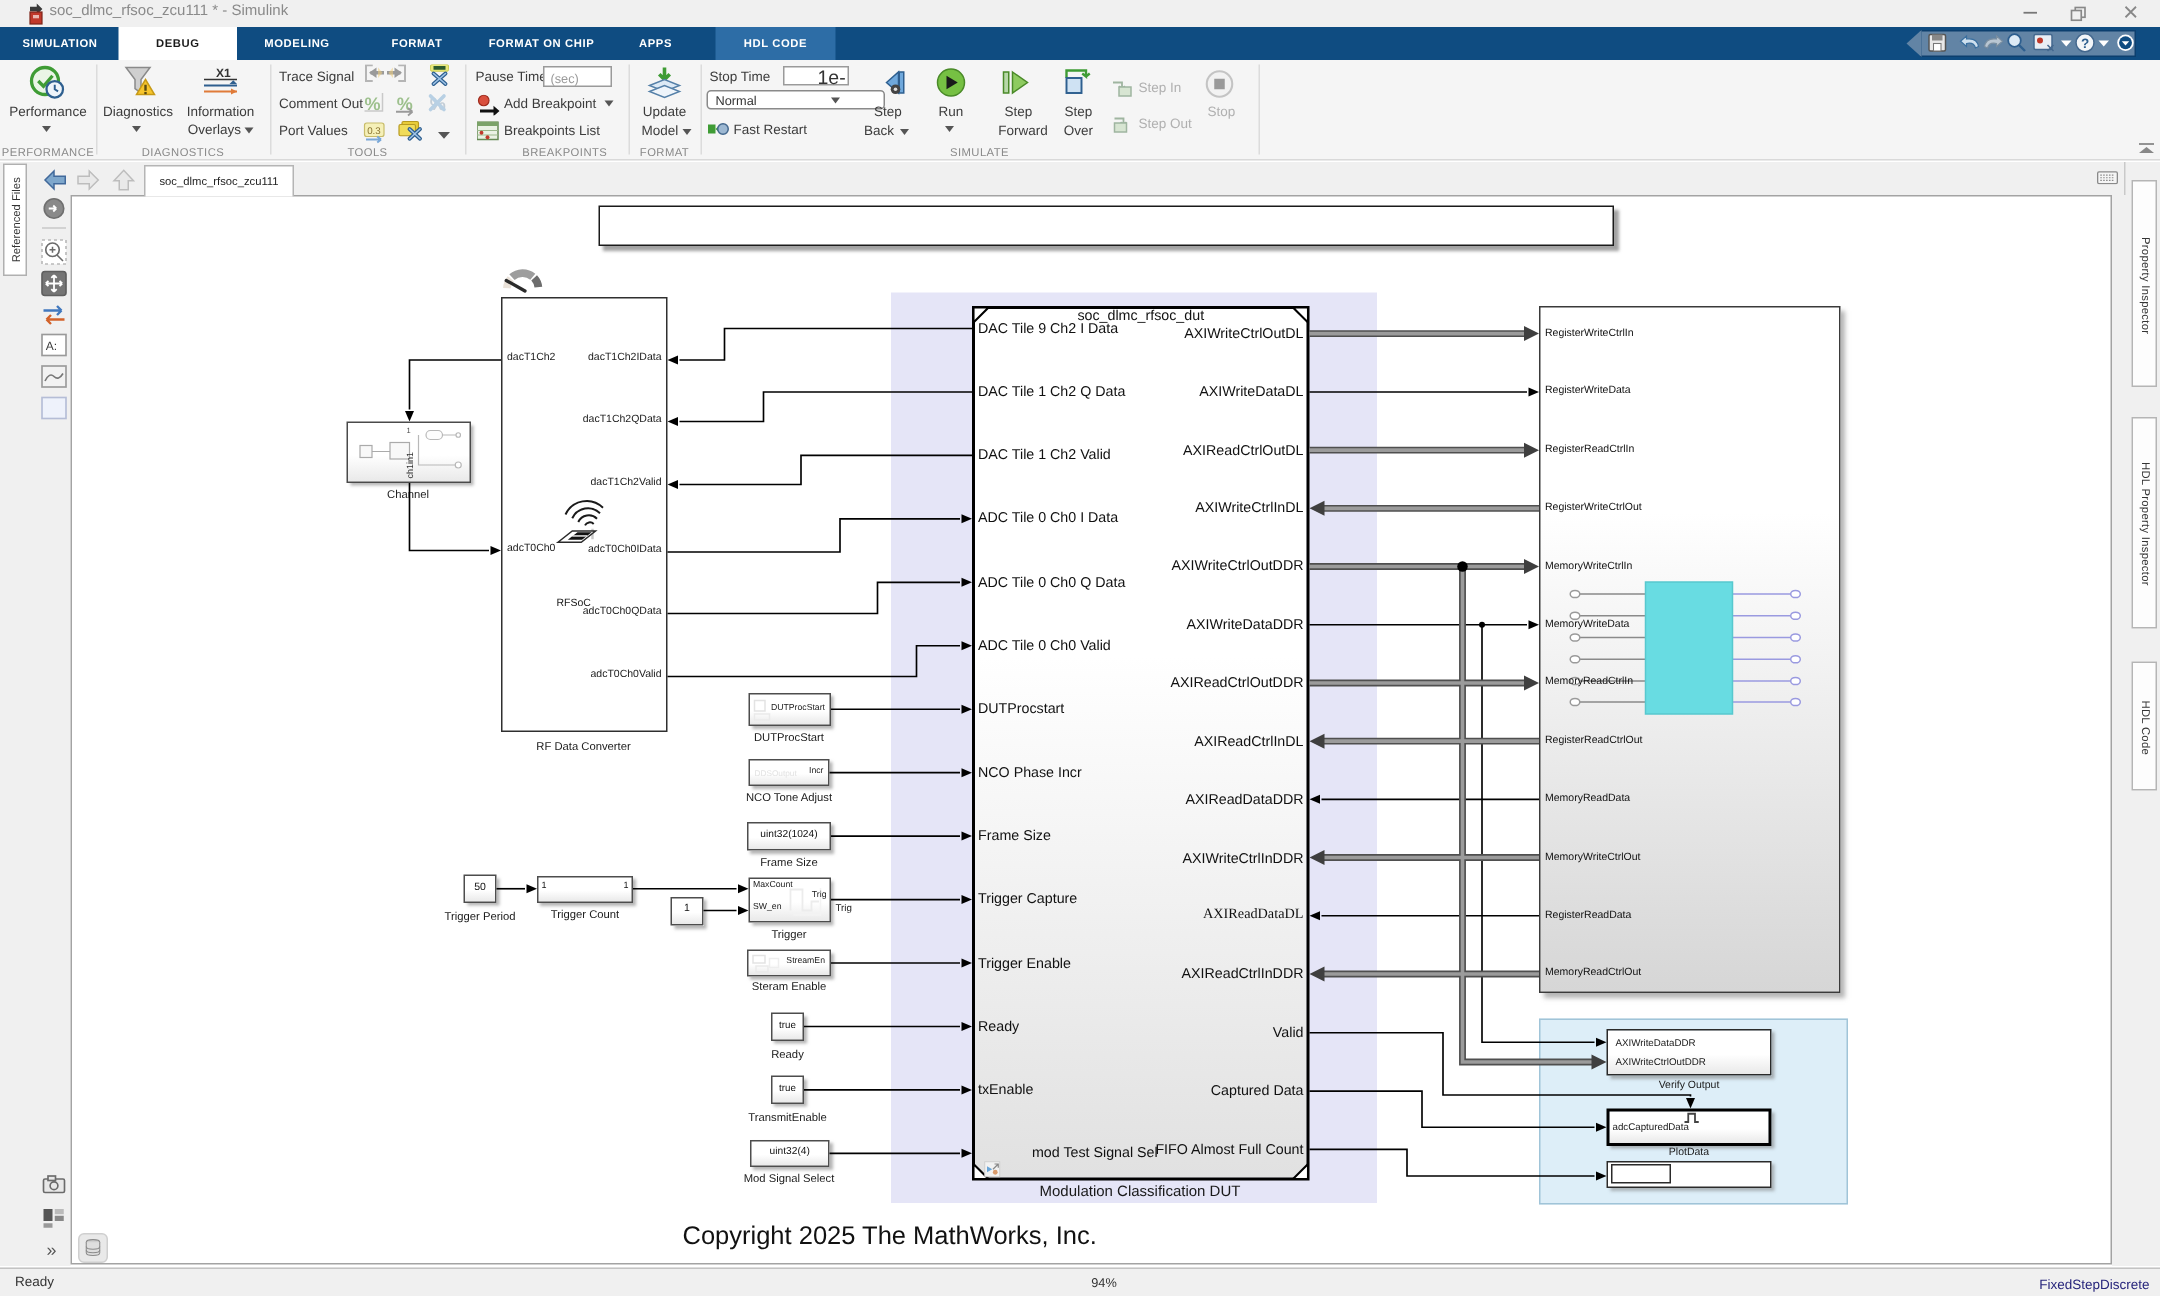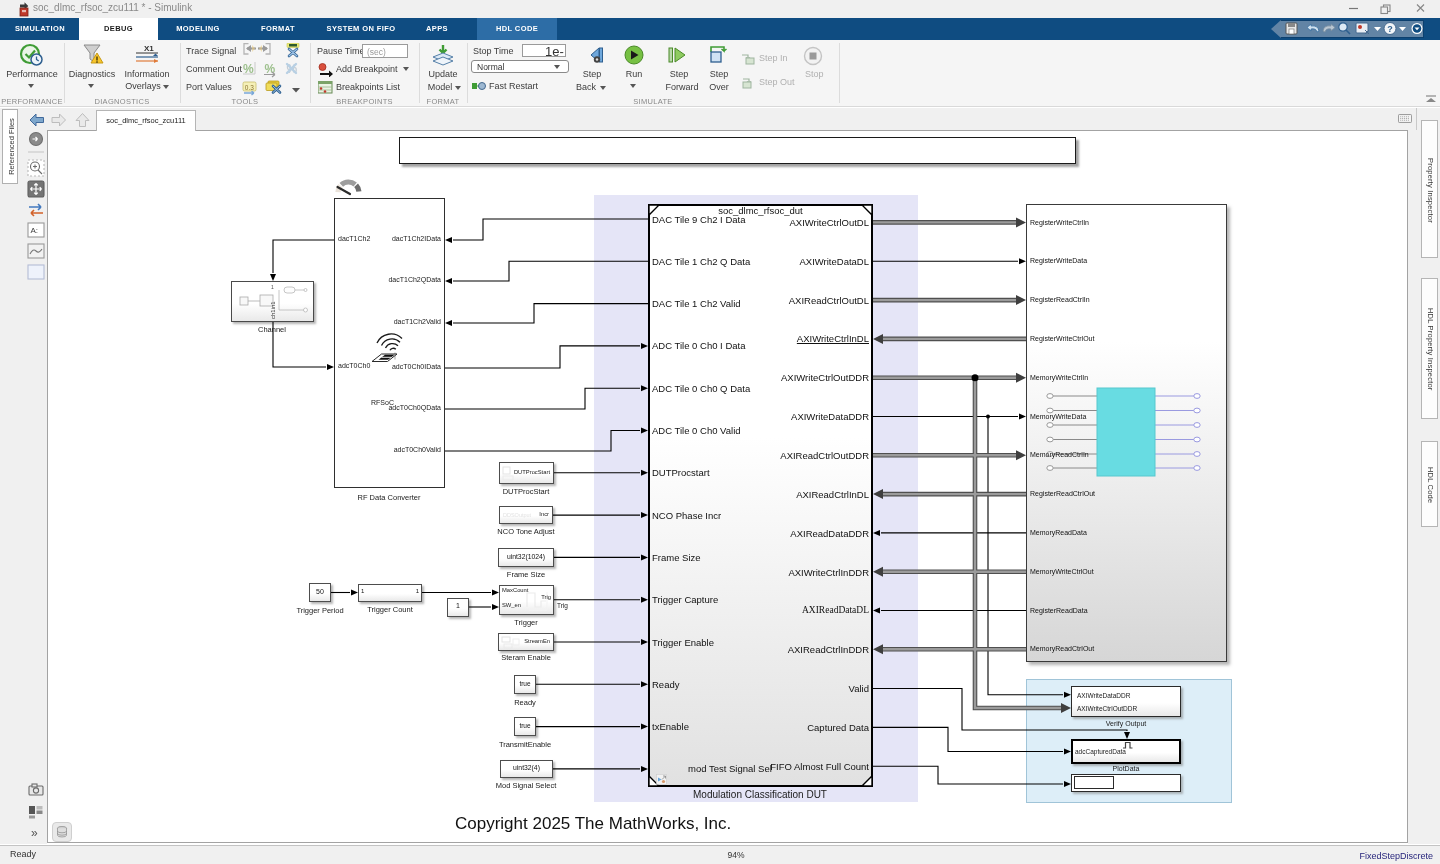--- a/index.html
+++ b/index.html
@@ -64,21 +64,21 @@
     <rect x="53.5" y="5" width="6.5" height="6.5" fill="none" stroke="#888" stroke-width="1.1"></rect>
     <rect x="51" y="7" width="6.5" height="6.5" fill="#f0f0f0" stroke="#888" stroke-width="1.1"></rect>
     <path d="M87 4.5 l7 7 m0 -7 l-7 7" stroke="#888" stroke-width="1.2"></path>
   </svg>
 
   <div class="abs" id="tabbar">
     <div class="tab" style="left:0px;width:80px;">SIMULATION</div>
     <div class="tab" style="left:79px;width:79px;background:#fff;color:#1a1a1a;">DEBUG</div>
     <div class="tab" style="left:163px;width:70px;">MODELING</div>
     <div class="tab" style="left:246px;width:64px;">FORMAT</div>
-    <div class="tab" style="left:318px;width:86px;">SYSTEM ON FIFO</div>
+    <div class="tab" style="left:318px;width:86px;">FORMAT ON CHIP</div>
     <div class="tab" style="left:415px;width:44px;">APPS</div>
     <div class="tab" style="left:477px;width:80px;background:#2d6da6;">HDL CODE</div>
 
     <div style="position:absolute;left:1280px;top:2px;width:144px;height:18px;background:#6284a5;border:1px solid #0c3f6e;"></div>
     <div style="position:absolute;left:1271px;top:2px;width:0;height:0;border-top:9px solid transparent;border-bottom:9px solid transparent;border-right:10px solid #6284a5;"></div>
     <svg width="150" height="22" style="left:1280px;top:0;" viewBox="0 0 150 22">
 
       <rect x="6" y="5" width="11" height="11" rx="1" fill="#e8e8e8" stroke="#555" stroke-width="1"></rect>
       <rect x="8" y="5" width="7" height="4" fill="#888"></rect>
       <rect x="9" y="11" width="5" height="5" fill="#fff" stroke="#777" stroke-width=".7"></rect>
@@ -102,21 +102,21 @@
       <circle cx="137" cy="10.5" r="4.3" fill="#0f4c81"></circle>
       <path d="M134.5 9.5 l2.5 2.8 2.5 -2.8 z" fill="#fff"></path>
     </svg>
   </div>
 
   <div class="abs" id="ribbon">
 
     <div class="rsec" style="left:0px;width:64px;">PERFORMANCE</div>
     <div class="rsec" style="left:64px;width:116px;">DIAGNOSTICS</div>
     <div class="rsec" style="left:180px;width:130px;">TOOLS</div>
-    <div class="rsec" style="left:310px;width:109px;">BREAKPOINTS</div>
+    <div class="rsec" style="left:322px;width:109px;">BREAKPOINTS</div>
     <div class="rsec" style="left:419px;width:48px;">FORMAT</div>
     <div class="rsec" style="left:467px;width:372px;">SIMULATE</div>
 
     <div class="rdiv" style="left:64px;"></div>
     <div class="rdiv" style="left:180px;"></div>
     <div class="rdiv" style="left:310px;"></div>
     <div class="rdiv" style="left:419px;"></div>
     <div class="rdiv" style="left:467px;"></div>
     <div class="rdiv" style="left:839px;"></div>
 
@@ -221,21 +221,21 @@
       <path d="M13 2 l0 8 m0 0 l-3.5 -3.5 m3.5 3.5 l3.5 -3.5" stroke="#3f9c35" stroke-width="2.4" fill="none"></path>
       <path d="M3 14 l10 -4 10 4 -10 4 z" fill="#dce9f5" stroke="#5580a8" stroke-width="1"></path>
       <path d="M3 18 l10 -4 10 4 -10 4 z" fill="#eef4fa" stroke="#5580a8" stroke-width="1"></path>
     </svg>
     <div class="rtxtc" style="left:415px;top:29px;width:56px;">Update</div>
     <div class="rtxtc" style="left:412px;top:42px;width:56px;">Model</div>
     <div class="caret" style="left:455px;top:46px;"></div>
 
     <div class="rtxt" style="left:473px;top:6px;">Stop Time</div>
     <div style="position:absolute;left:522px;top:4px;width:44px;height:13px;background:#fff;border:1px solid #9a9a9a;font-size:13px;color:#333;line-height:13px;padding-left:22px;">1e-3</div>
-    <div style="position:absolute;left:471px;top:20px;width:98px;height:13px;background:#fff;border:1px solid #8a8a8a;border-radius:3px;font-size:8.5px;color:#333;line-height:13px;padding-left:5px;">Normal</div>
+    <div style="position:absolute;left:471px;top:20px;width:119px;height:13px;background:#fff;border:1px solid #8a8a8a;border-radius:3px;font-size:8.5px;color:#333;line-height:13px;padding-left:5px;">Normal</div>
     <div class="caret" style="left:554px;top:25px;"></div>
     <svg width="14" height="11" style="left:472px;top:41px;" viewBox="0 0 14 11">
       <rect x="0" y="2" width="5" height="6" fill="#3f9c35"></rect>
       <path d="M5 5 l4 -3.5 0 7 z" fill="#3f9c35"></path>
       <circle cx="10" cy="5" r="3.5" fill="#9db8d2" stroke="#44688e" stroke-width="1"></circle>
     </svg>
     <div class="rtxt" style="left:489px;top:41px;">Fast Restart</div>
 
     <svg width="22" height="18" style="left:582px;top:6px;" viewBox="0 0 22 18">
       <path d="M9 9 l8 -7 0 14 z" fill="#6fa8dc" stroke="#2e5f8f" stroke-width="1"></path>
@@ -542,21 +542,21 @@
     <div class="dpl" style="top:551.9px;">Frame Size</div>
     <div class="dpl" style="top:594.2px;">Trigger Capture</div>
     <div class="dpl" style="top:636.5px;">Trigger Enable</div>
     <div class="dpl" style="top:678.8px;">Ready</div>
     <div class="dpl" style="top:721.1px;">txEnable</div>
     <div class="dpl" style="top:763.4px;margin-left:36px;">mod Test Signal Sel</div>
 
     <div class="dpr" style="top:216.9px;">AXIWriteCtrlOutDL</div>
     <div class="dpr" style="top:255.8px;">AXIWriteDataDL</div>
     <div class="dpr" style="top:294.6px;">AXIReadCtrlOutDL</div>
-    <div class="dpr" style="top:333.4px;text-decoration:underline;">AXIWriteCtrlInDL</div>
+    <div class="dpr" style="top:333.4px;">AXIWriteCtrlInDL</div>
     <div class="dpr" style="top:372.3px;">AXIWriteCtrlOutDDR</div>
     <div class="dpr" style="top:411.1px;">AXIWriteDataDDR</div>
     <div class="dpr" style="top:450px;">AXIReadCtrlOutDDR</div>
     <div class="dpr" style="top:488.8px;">AXIReadCtrlInDL</div>
     <div class="dpr" style="top:527.7px;">AXIReadDataDDR</div>
     <div class="dpr" style="top:566.5px;">AXIWriteCtrlInDDR</div>
     <div class="dpr" style="top:605.4px;font-family:Liberation Serif, serif;">AXIReadDataDL</div>
     <div class="dpr" style="top:644.2px;">AXIReadCtrlInDDR</div>
     <div class="dpr" style="top:683px;">Valid</div>
     <div class="dpr" style="top:721.9px;">Captured Data</div>

